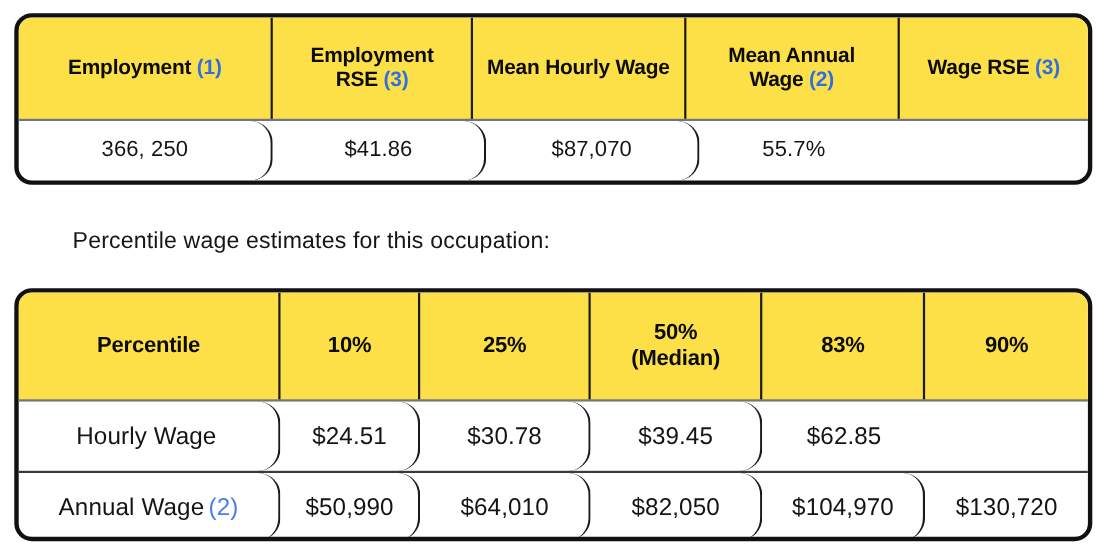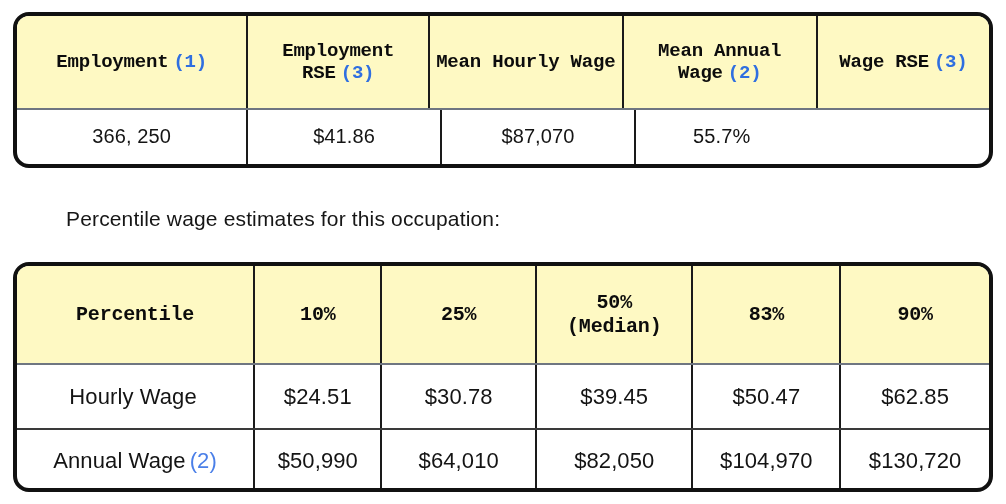--- a/index.html
+++ b/index.html
@@ -32,23 +32,22 @@
     overflow: hidden;
   }
 
   .trow {
     display: flex;
     width: 100%;
     box-sizing: border-box;
   }
 
   .trow.header {
-    background: #fef9c3;
+    background: #fde047;
     border-bottom: 2px solid #6f7681;
-    font-family: Liberation Mono, monospace;
   }
 
   .trow.body + .trow.body {
     border-top: 2px solid #3a3a3a;
   }
 
   .tcell {
     box-sizing: border-box;
     display: flex;
     align-items: center;
@@ -67,20 +66,21 @@
     font-size: 19px;
     letter-spacing: -0.2px;
     color: #0c0c0c;
   }
 
   .trow.body .tcell {
     font-weight: normal;
     font-size: 20px;
     color: #141414;
     letter-spacing: 0.1px;
+    border-radius: 20px;
   }
 
   .fn {
     color: #2f6fe0;
     font-weight: bold;
     margin-left: 5px;
   }
   .trow.body .fn {
     color: #4a7fe8;
     font-weight: normal;
@@ -210,21 +210,20 @@
 
     <div class="trow body">
       <div class="tcell c0">
         <span class="nowrap">
           <span>Hourly Wage</span><span class="fn"></span>
         </span>
       </div>
       <div class="tcell c1">$24.51</div>
       <div class="tcell c2">$30.78</div>
       <div class="tcell c3">$39.45</div>
-      <div class="tcell c4">$50.47</div>
       <div class="tcell c5">$62.85</div>
     </div>
 
     <div class="trow body">
       <div class="tcell c0">
         <span class="nowrap">
           <span>Annual Wage</span><span class="fn">(2)</span>
         </span>
       </div>
       <div class="tcell c1">$50,990</div>

